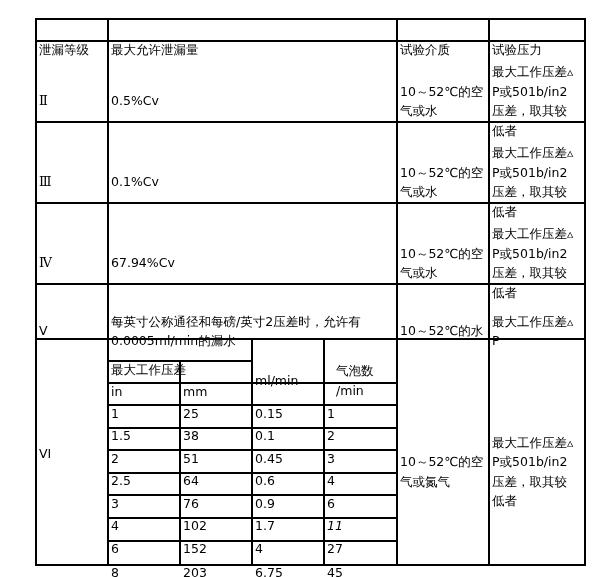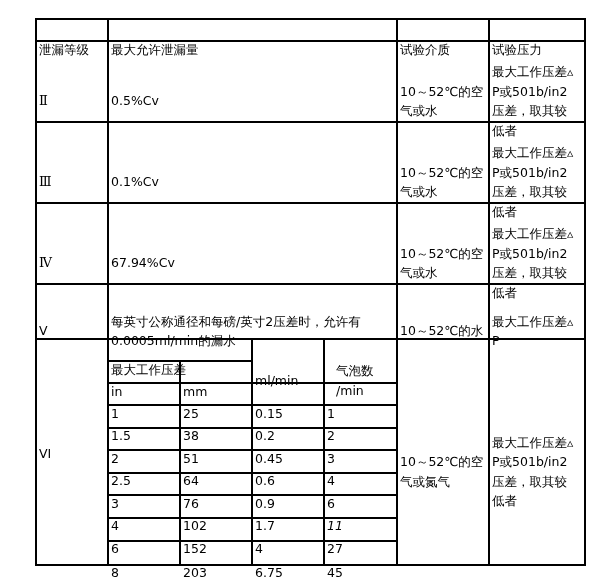--- a/index.html
+++ b/index.html
@@ -102,21 +102,21 @@
   <div id="subrows">
       <div>
         <div class="cell" style="left: 108px; top: 383px; width: 71px; height: 21px;">1</div>
         <div class="cell" style="left: 180px; top: 383px; width: 71px; height: 21px;">25</div>
         <div class="cell" style="left: 252px; top: 383px; width: 71px; height: 21px;">0.15</div>
         <div class="cell" style="left: 324px; top: 383px; width: 72px; height: 21px;">1</div>
       </div>
       <div>
         <div class="cell" style="left: 108px; top: 405px; width: 71px; height: 22px;">1.5</div>
         <div class="cell" style="left: 180px; top: 405px; width: 71px; height: 22px;">38</div>
-        <div class="cell" style="left: 252px; top: 405px; width: 71px; height: 22px;">0.2</div>
+        <div class="cell" style="left: 252px; top: 405px; width: 71px; height: 22px;">0.1</div>
         <div class="cell" style="left: 324px; top: 405px; width: 72px; height: 22px;">2</div>
       </div>
       <div>
         <div class="cell" style="left: 108px; top: 428px; width: 71px; height: 21px;">2</div>
         <div class="cell" style="left: 180px; top: 428px; width: 71px; height: 21px;">51</div>
         <div class="cell" style="left: 252px; top: 428px; width: 94px; height: 21px;">0.45</div>
         <div class="cell" style="left: 324px; top: 428px; width: 72px; height: 21px;">3</div>
       </div>
       <div>
         <div class="cell" style="left: 108px; top: 450px; width: 79px; height: 22px;">2.5</div>

